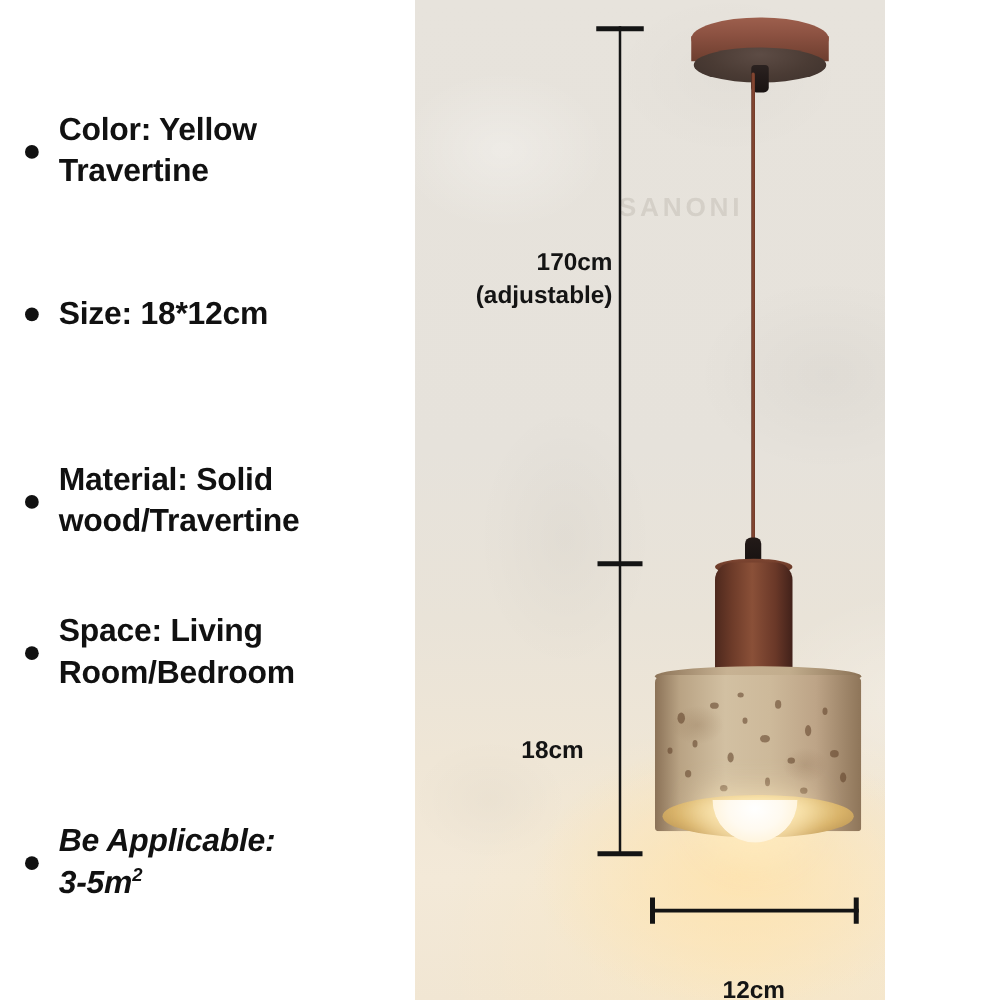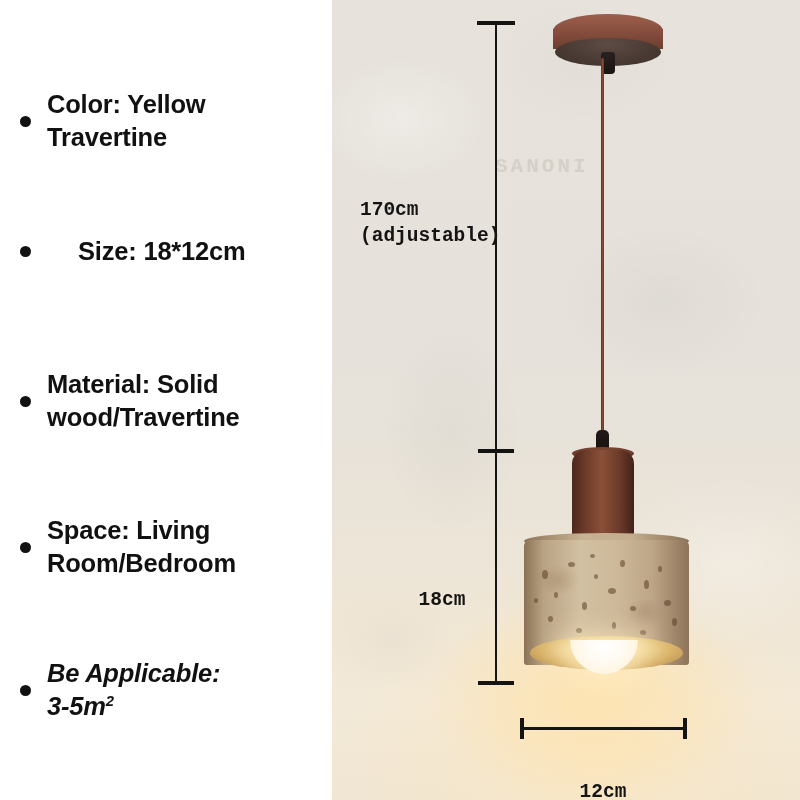--- a/index.html
+++ b/index.html
@@ -21,26 +21,25 @@
     flex:0 0 auto;margin-left:20px;margin-right:16px;
   }
   .spec-text{
     font-size:25.5px;font-weight:bold;color:#111;line-height:1.28;
     letter-spacing:-0.2px;
   }
   .spec-text sup{font-size:0.58em;vertical-align:super;line-height:0;}
 
   
   #photo{
-    position:absolute;left:332px;top:0;width:468px;height:800px;overflow:hidden;
+    position:absolute;left:332px;top:0;width:376px;height:800px;overflow:hidden;
     background:
       radial-gradient(ellipse 230px 150px at 260px 700px, rgba(255,226,170,.78) 0%, rgba(255,226,170,.40) 38%, rgba(255,226,170,0) 72%),
       radial-gradient(ellipse 330px 250px at 265px 760px, rgba(255,232,186,.55) 0%, rgba(255,232,186,0) 75%),
       linear-gradient(to bottom, #e7e3dc 0%, #e6e2db 45%, #e9e3d8 62%, #efe6d6 76%, #f3e9d8 88%, #f1e6d3 100%);
-    font-family: Liberation Mono, monospace;
   }
   
   #wall-texture{
     position:absolute;inset:0;
     background:
       radial-gradient(ellipse 120px 90px at 70px 120px, rgba(255,255,255,.30), rgba(255,255,255,0) 70%),
       radial-gradient(ellipse 150px 110px at 330px 300px, rgba(0,0,0,.030), rgba(0,0,0,0) 70%),
       radial-gradient(ellipse 100px 150px at 120px 430px, rgba(0,0,0,.028), rgba(0,0,0,0) 70%),
       radial-gradient(ellipse 170px 120px at 400px 560px, rgba(255,255,255,.26), rgba(255,255,255,0) 72%),
       radial-gradient(ellipse 90px 70px at 60px 640px, rgba(0,0,0,.022), rgba(0,0,0,0) 70%),
@@ -120,21 +119,21 @@
     box-shadow:0 6px 26px 10px rgba(255,235,190,.75);
   }
 
   
   .dim-v-line{position:absolute;width:2px;background:#141414;}
   .dim-cap-h{position:absolute;height:4px;background:#141414;}
   .dim-cap-v{position:absolute;width:4px;background:#141414;}
   .dim-h-line{position:absolute;height:3px;background:#141414;}
   .dim-label{
     position:absolute;font-size:19.5px;font-weight:bold;color:#141414;
-    text-align:left;line-height:1.32;white-space:nowrap;
+    text-align:right;line-height:1.32;white-space:nowrap;
   }
 </style>
 </head>
 <body>
 
 <div id="page">
 
   <div id="photo">
     <div id="wall-texture"></div>
     <div id="watermark">SANONI</div>
@@ -192,29 +191,29 @@
     <div class="dim-h-line" style="left:188px;top:727px;width:167px;"></div>
     <div class="dim-cap-v" style="left:351px;top:718px;height:21px;"></div>
     <div class="dim-label" style="left:211px;top:745px;width:120px;text-align:center;margin-top:35px;">12cm</div>
   </div>
 
   <div id="spec-panel">
     <div class="spec-item" style="top:82px;height:78px;">
       <span class="bullet"></span>
       <span class="spec-text">Color: Yellow<br>Travertine</span>
     </div>
-    <div class="spec-item" style="top:231px;height:40px;gap:31px;">
+    <div class="spec-item" style="top:231px;height:40px;">
       <span class="bullet"></span>
       <span class="spec-text">Size: 18*12cm</span>
     </div>
     <div class="spec-item" style="top:362px;height:78px;">
       <span class="bullet"></span>
       <span class="spec-text">Material: Solid<br>wood/Travertine</span>
     </div>
-    <div class="spec-item" style="top:508px;height:78px;align-items:center;">
+    <div class="spec-item" style="top:483px;height:78px;align-items:center;">
       <span class="bullet"></span>
       <span class="spec-text">Space: Living<br>Room/Bedroom</span>
     </div>
     <div class="spec-item" style="top:651px;height:78px;font-style:italic;">
       <span class="bullet"></span>
       <span class="spec-text">Be Applicable:<br>3-5m<sup>2</sup></span>
     </div>
   </div>
 
 </div>

